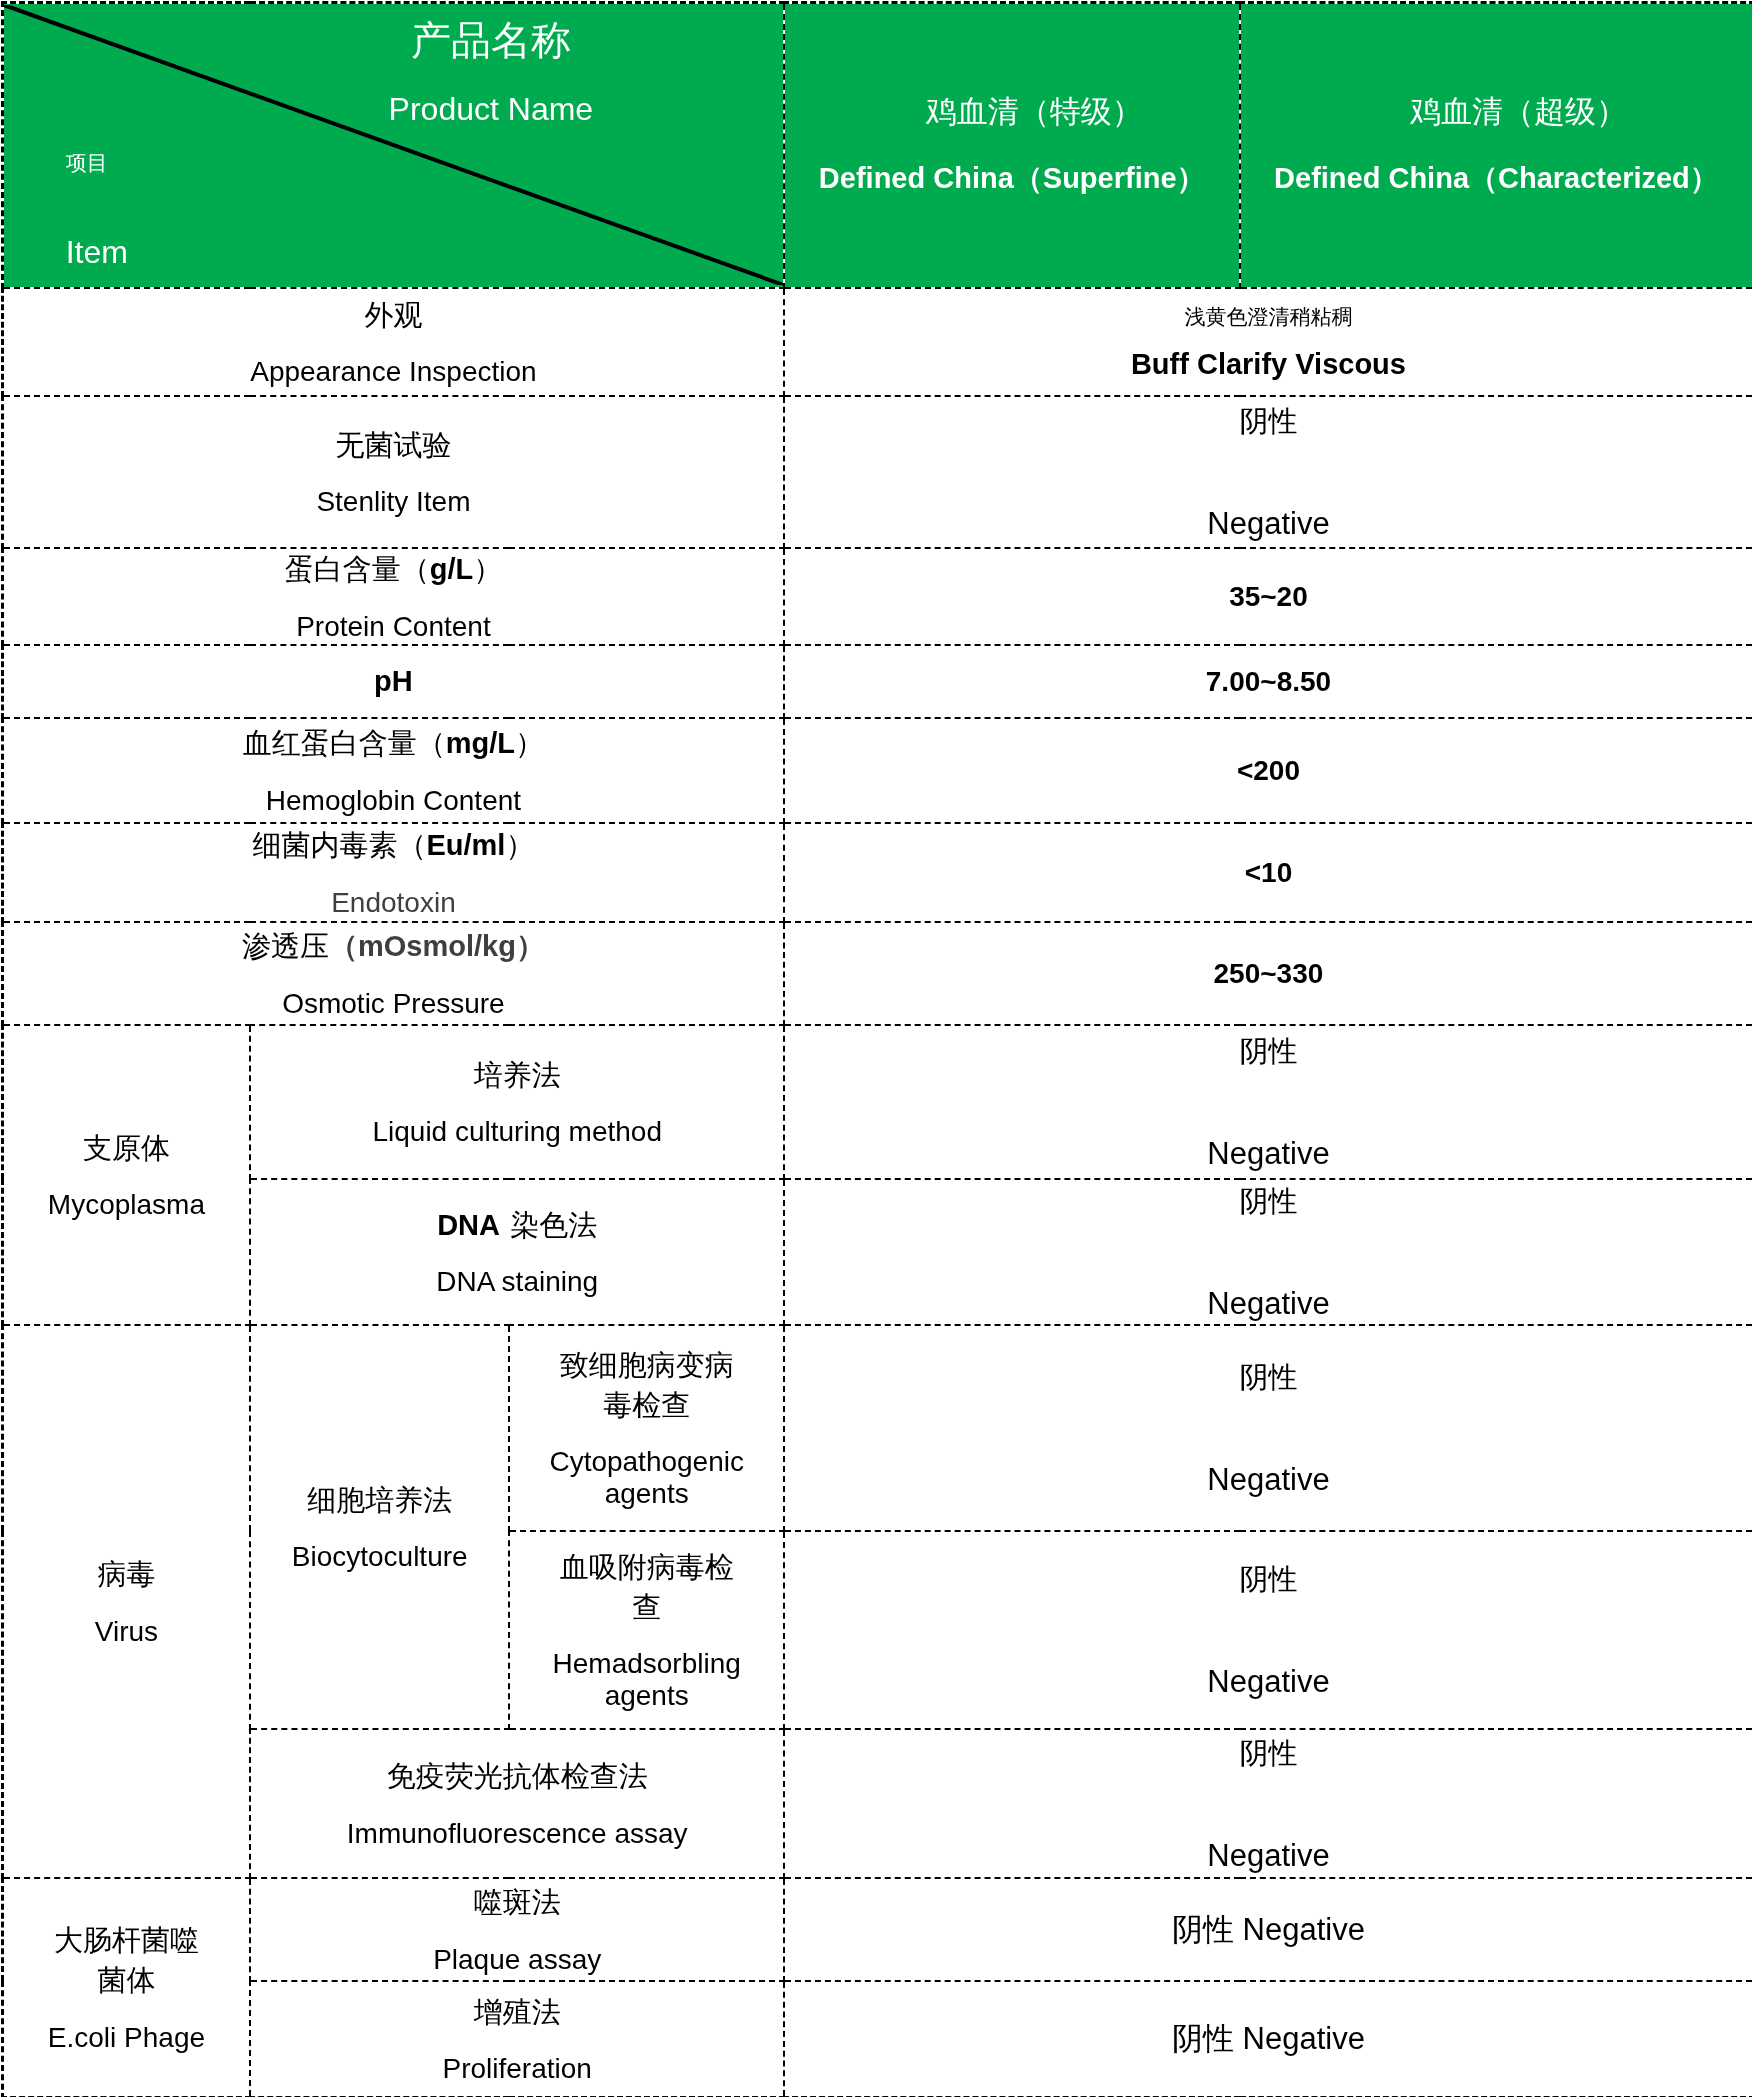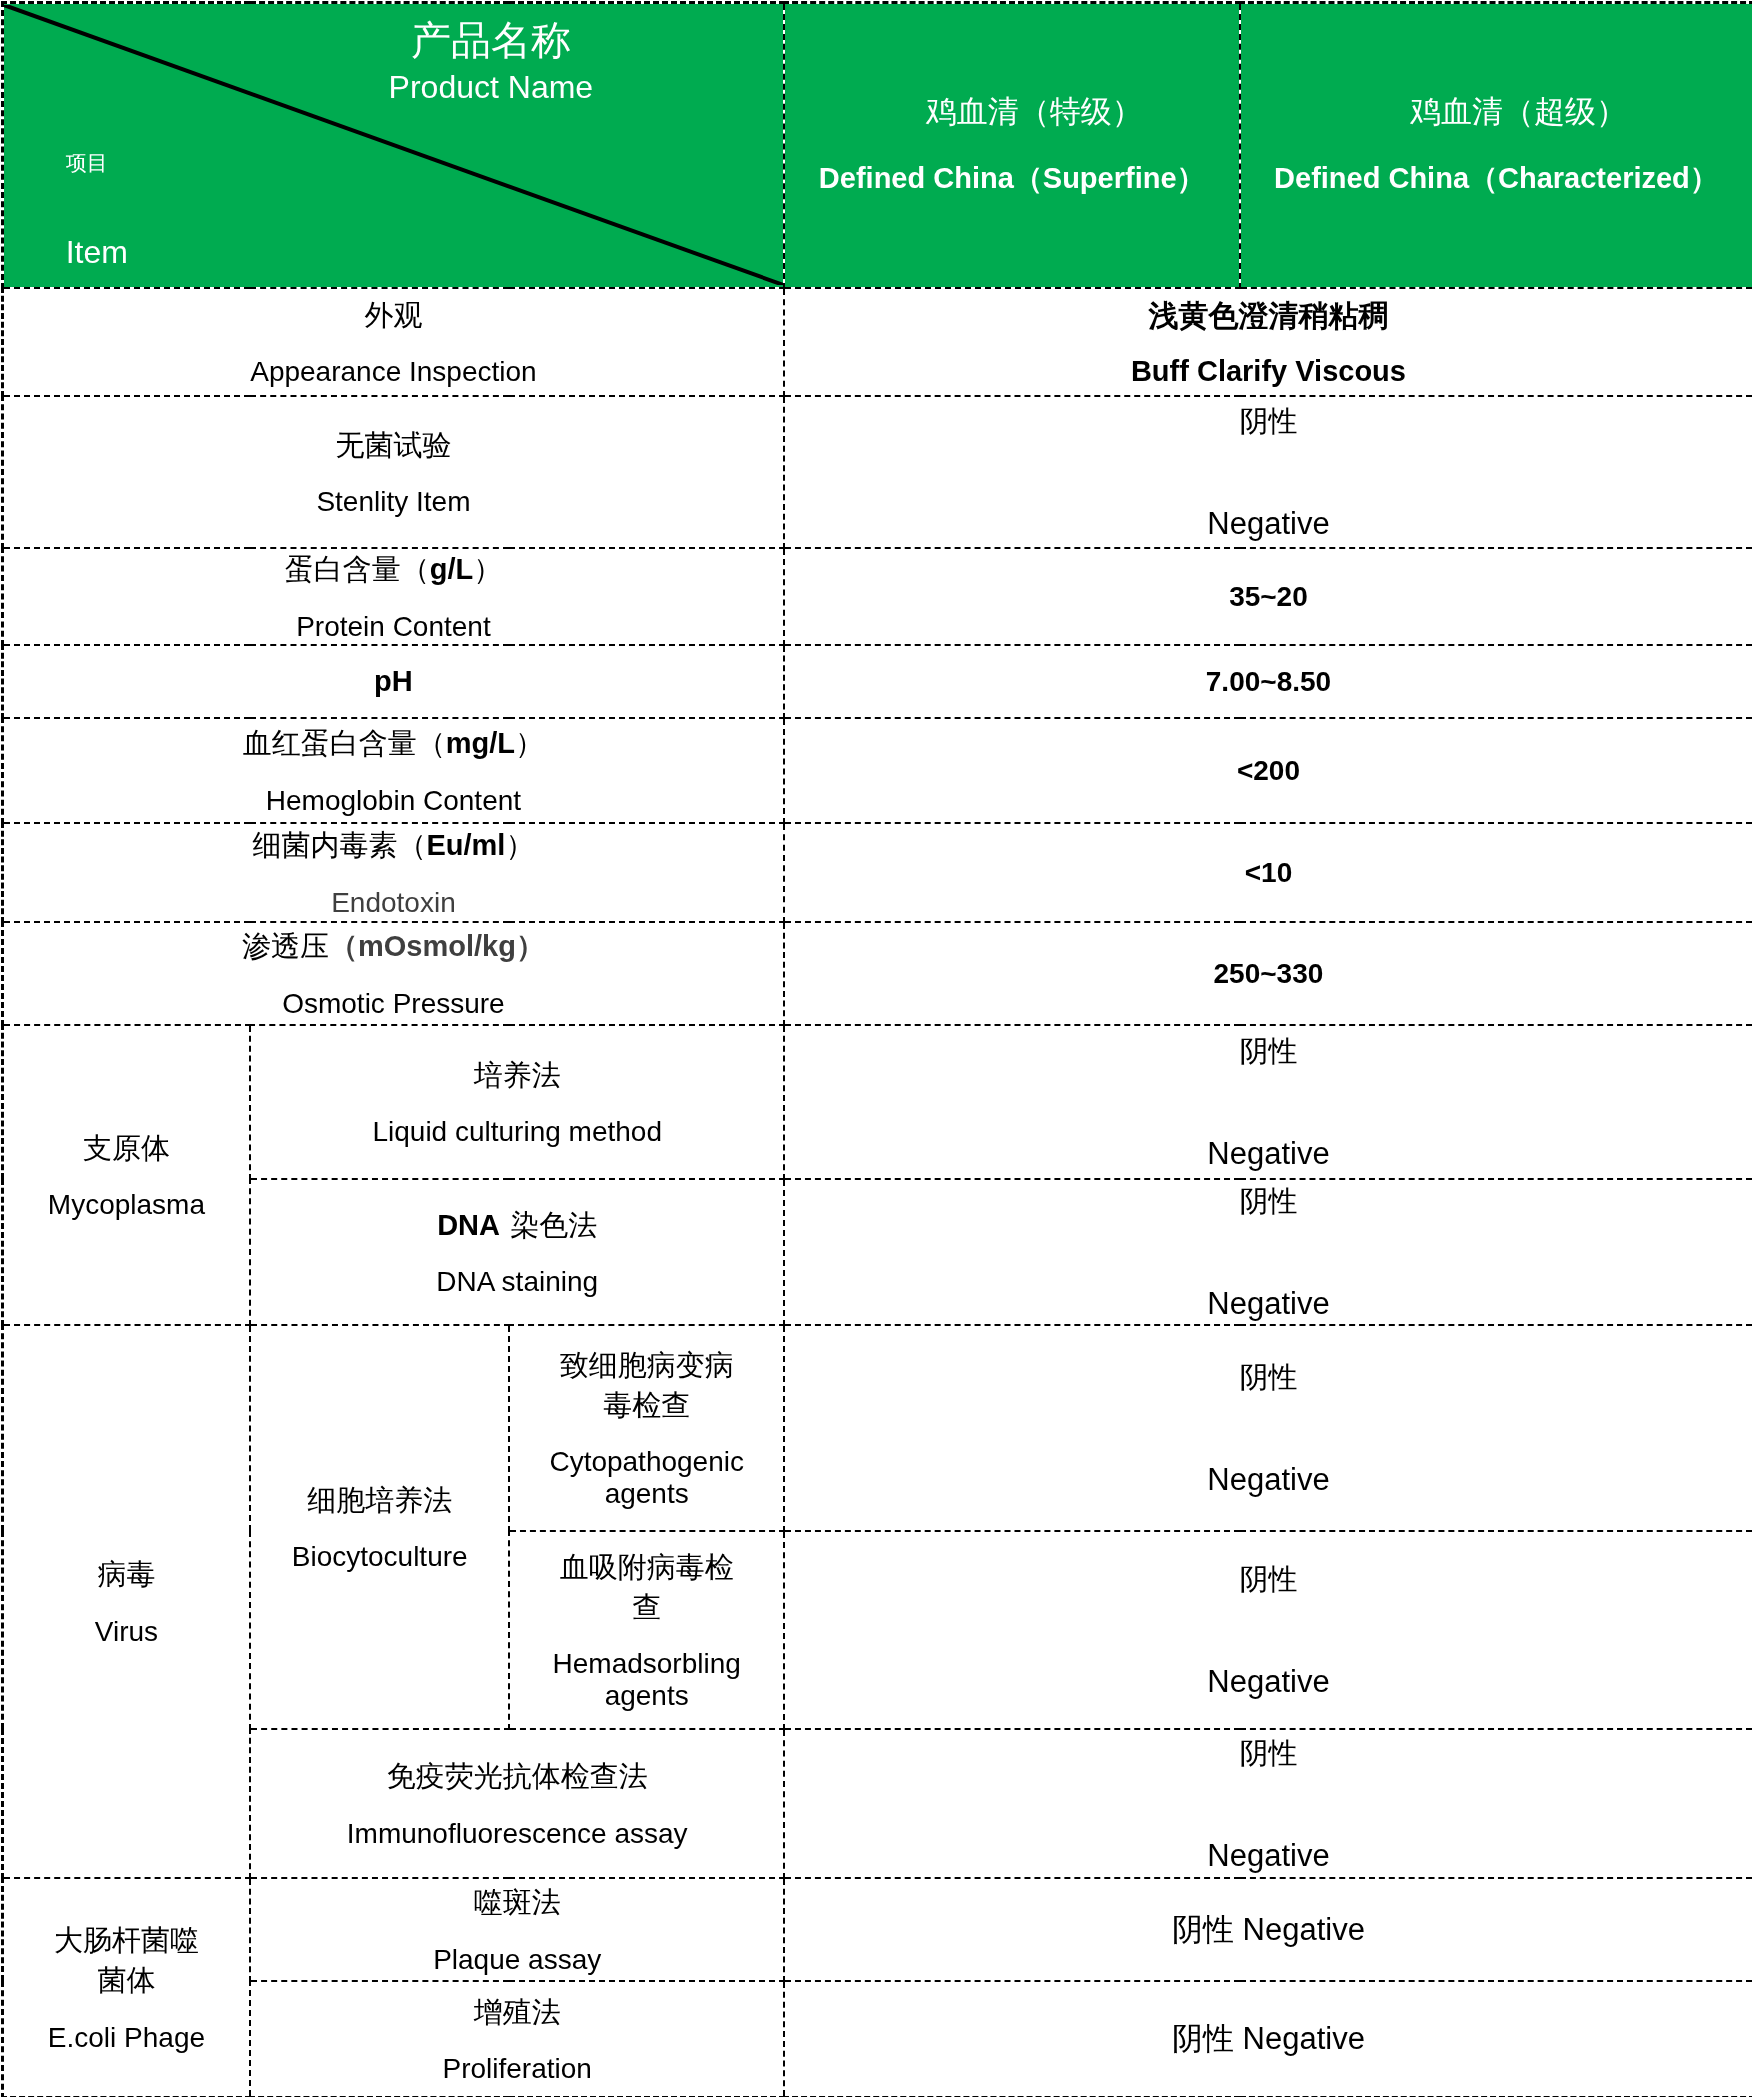--- a/index.html
+++ b/index.html
@@ -25,37 +25,37 @@
   tr.r11 { height:198px; }
   tr.r12 { height:149px; }
   tr.r13 { height:103px; }
   tr.r14 { height:116px; }
 
   
   .green { background:var(--green); color:#fff; }
   .corner-box { position:relative; width:100%; height:280px; }
   .diag { position:absolute; left:0; top:0; width:100%; height:100%; display:block; }
   .c-prod-zh { position:absolute; top:7.3px;  left:25%; width:75%; text-align:center; font-size:40px; }
-  .c-prod-en { position:absolute; top:64px; left:25%; width:75%; text-align:center; font-size:32px; font-weight:300; }
+  .c-prod-en { position:absolute; top:86px; left:25%; width:75%; text-align:center; font-size:32px; font-weight:300; }
   .c-item-zh { position:absolute; top:144px; left:62px; font-size:21px; }
   .c-item-en { position:absolute; top:229px; left:62px; font-size:32px; font-weight:300; }
   .p-zh { font-size:31px; font-weight:normal;padding-left:44px; }
   .p-en { font-size:29px; font-weight:bold; margin-top:26px; }
 
   
   .zh    { font-size:29px; white-space:pre-line; }
   .lbl-en{ font-size:28px; font-weight:normal; margin-top:20.5px; white-space:pre-line; }
   .unit  { font-weight:bold; }
   .muted { color:var(--muted); }
   .bold  { font-weight:bold; }
   .gap-r { margin-right:10.3px; }
 
   
   .v-cn       { font-size:29px; }
-  .v-cn-bold  { font-size:30px; font-weight:bold; }
+  .v-cn-bold  { font-size:21px; font-weight:normal; }
   .v-en-tight { font-size:29px; font-weight:bold; margin-top:17.6px; }
   .v-en       { font-size:31px; font-weight:300; margin-top:64px; }
   .num        { font-size:28px; font-weight:bold; }
   .v-one      { font-size:31px; }
 </style>
 </head>
 <body>
 
 <table>
   <colgroup>

